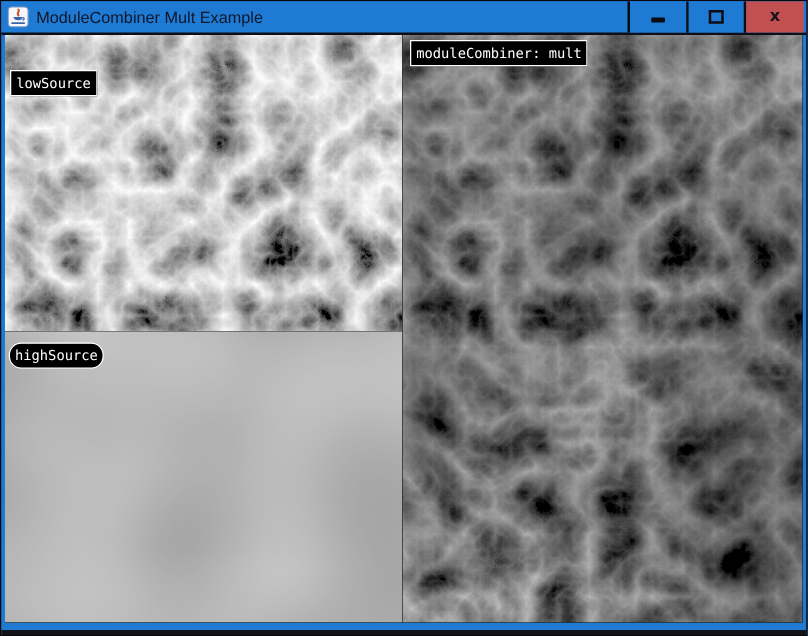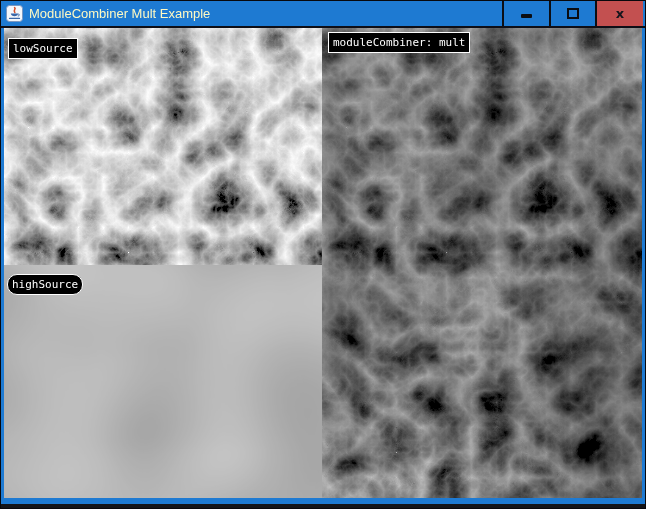--- a/index.html
+++ b/index.html
@@ -10,21 +10,21 @@
     -webkit-user-select:none;user-select:none;
   }
   
   .titlebar{
     position:absolute;left:0;top:0;right:0;height:25px;
     background:#1e7ad2;border-bottom:2px solid #0e0e16;
   }
   .app-icon{position:absolute;left:5px;top:4px;width:17px;height:17px;}
   .title-text{
     position:absolute;left:28px;top:0;height:25px;line-height:25px;
-    color:#fef9c3;font-size:13px;white-space:nowrap;
+    color:#0f172a;font-size:13px;white-space:nowrap;
   }
   .controls{position:absolute;top:0;right:2px;height:25px;display:flex;}
   .sep{width:2px;height:25px;background:#0c0e14;}
   .wbtn{
     height:25px;display:flex;align-items:center;justify-content:center;
     background:#1e7ad2;border:none;padding:0;margin:0;cursor:default;
   }
   .wbtn.min{width:45px;}
   .wbtn.max{width:44px;}
   .wbtn.close{width:46px;background:#c35050;}
@@ -39,21 +39,21 @@
   .panel{position:absolute;overflow:hidden;background:#1a1a1a;}
   .panel svg{display:block;}
   .panel-low {left:0;   top:0;    width:318px;height:237px;}
   .panel-high{left:0;   top:237px;width:318px;height:233px;}
   .panel-mult{left:318px;top:0;   width:320px;height:470px;}
   .tag{
     position:absolute;background:#000000;border:1px solid #ffffff;color:#ffffff;
     font-family:"DejaVu Sans Mono",monospace;font-size:11px;line-height:13px;
     padding:3px 4px;white-space:nowrap;
   }
-  .panel-low  .tag{left:4px;top:10px;}
+  .panel-low  .tag{left:4px;top:28px;}
   .panel-high .tag{left:3px;top:9px;border-radius:10px;}
   .panel-mult .tag{left:6px;top:4px;}
   
   .bottom-strip{position:absolute;left:0;right:0;bottom:0;height:4px;background:#141418;}
 </style>
 </head>
 <body>
 
 <div class="window">
 

